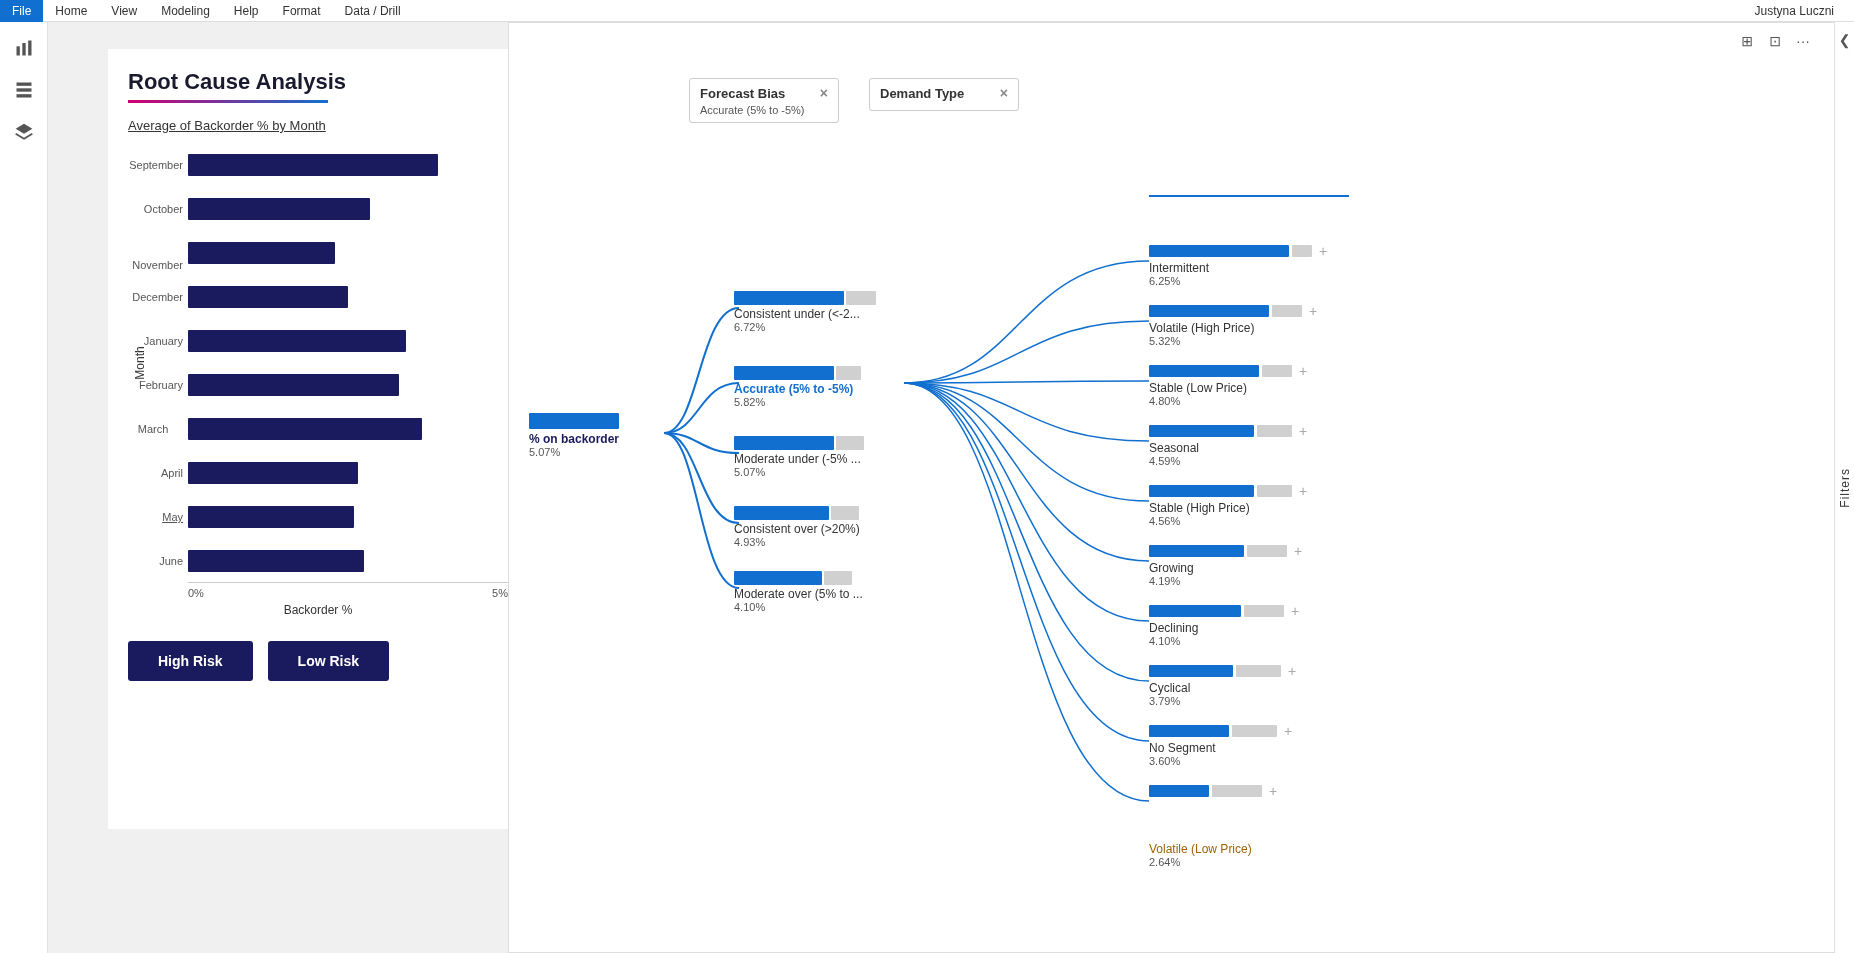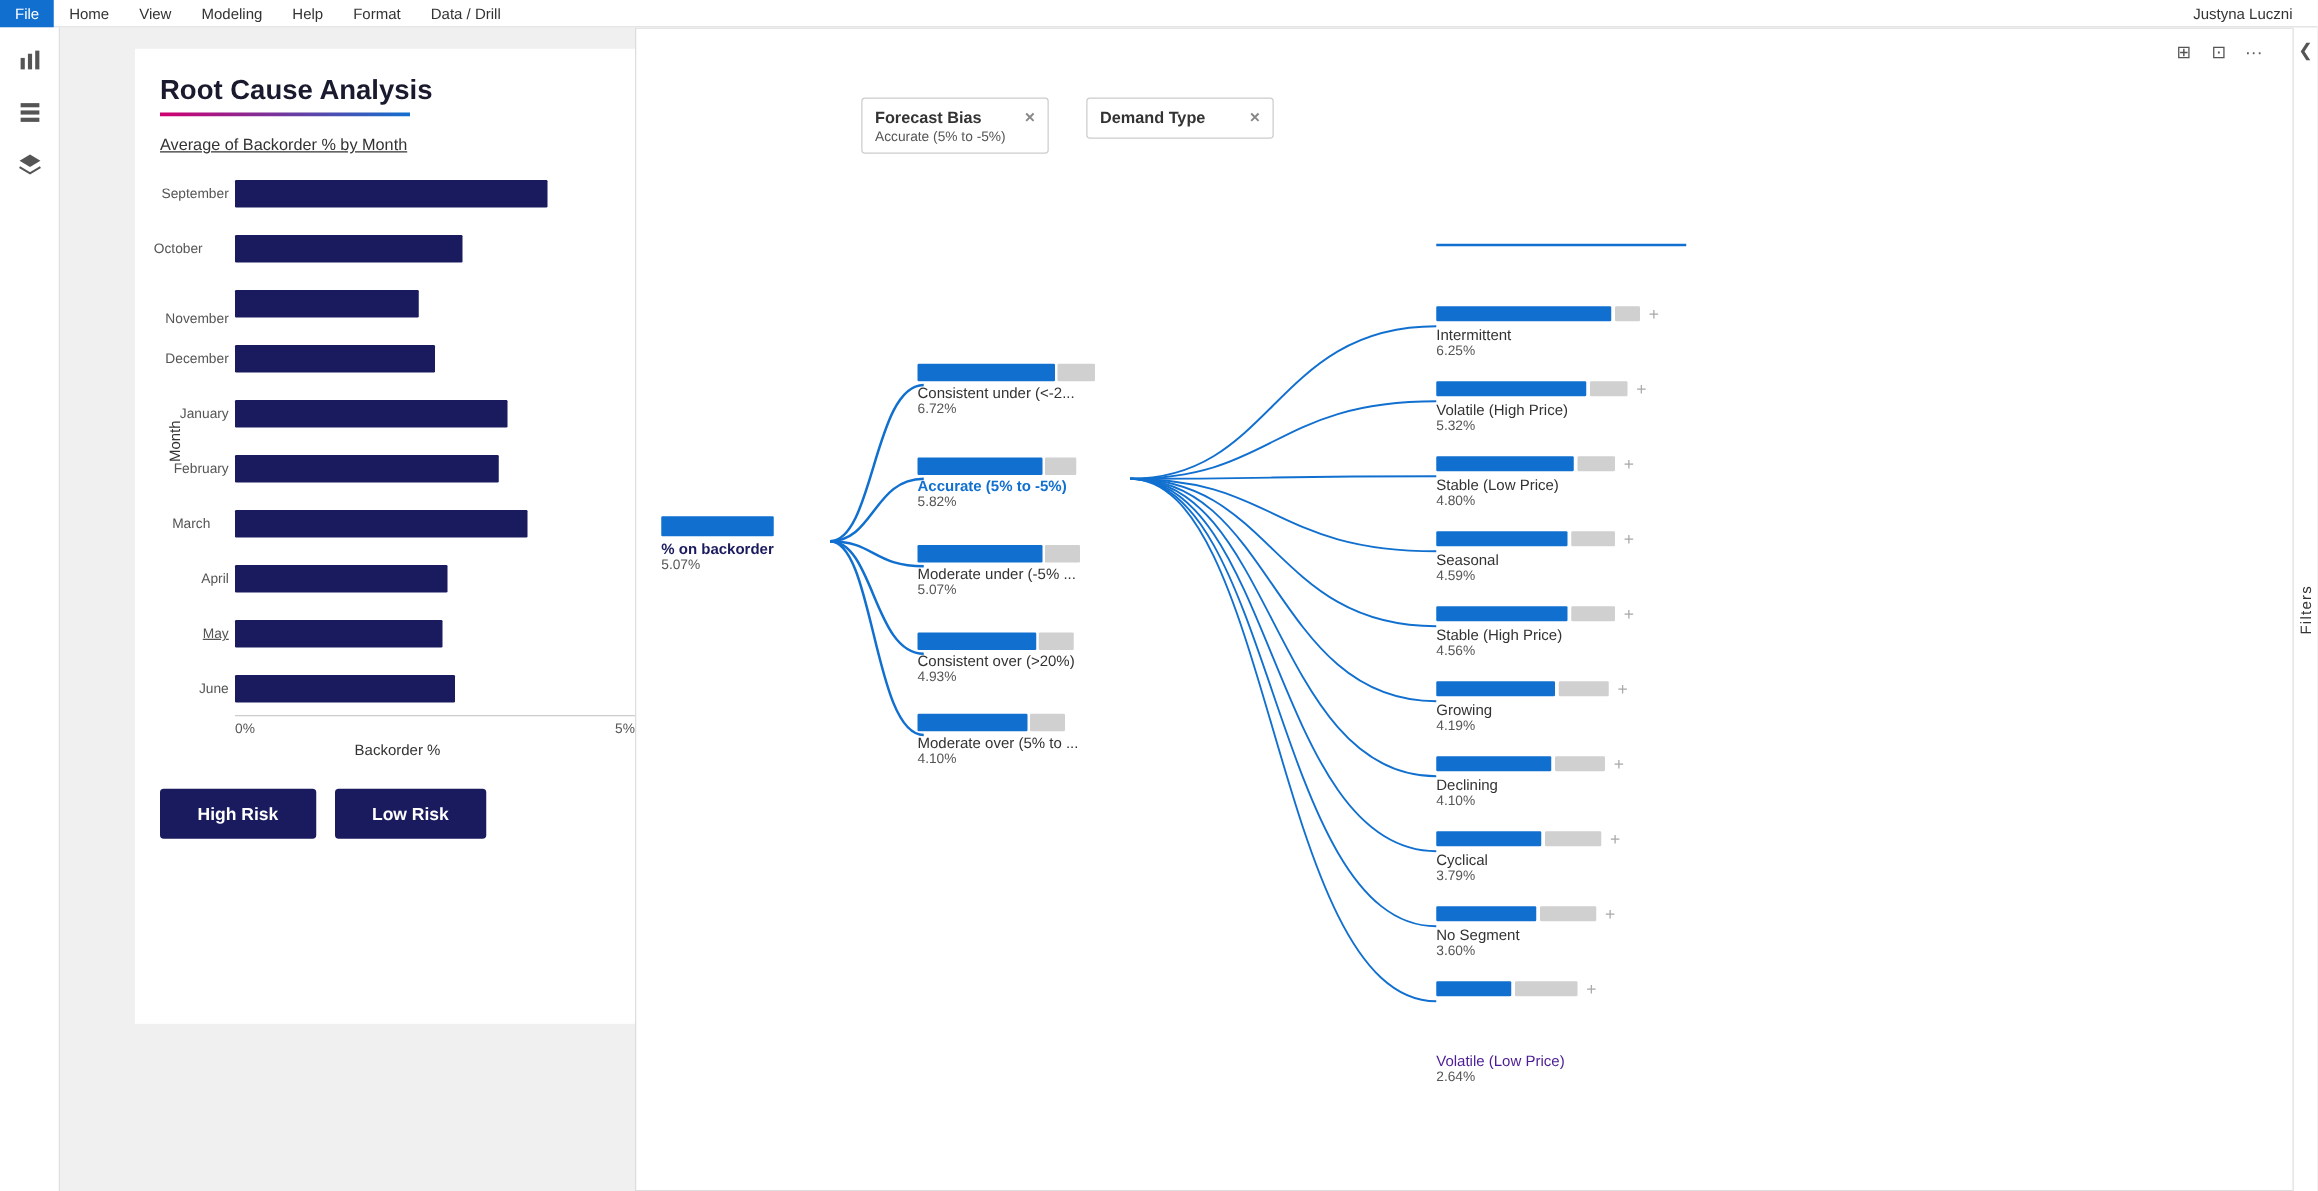--- a/index.html
+++ b/index.html
@@ -64,21 +64,21 @@
       position: absolute; top: 8px; right: 40px;
       display: flex; gap: 6px; align-items: center; z-index: 10;
     }
     .report-toolbar .tb-icon {
       width: 22px; height: 22px; display: flex; align-items: center; justify-content: center;
       cursor: pointer; color: #555; font-size: 14px;
     }
 
     
     .left-panel {
-      position: absolute; left: 60px; top: 17px;
+      position: absolute; left: 60px; top: 27px;
       width: 420px; height: 780px;
       background: #fff;
     }
 
     .panel-title {
       font-size: 22px; font-weight: 600; color: #1a1a2e; padding: 20px 20px 5px 20px;
     }
     .panel-underline {
       height: 3px;
       background: linear-gradient(to right, #d0006f, #1170cf);
@@ -198,21 +198,21 @@
       <div style="position:absolute; left:70px; top:0; right:10px; height:440px; display:flex; flex-direction:column; justify-content:space-around;">
 
         <div class="bar-row">
           <span style="position:absolute;left:-65px;font-size:11px;color:#555;text-align:right;width:60px;">September</span>
           <div style="flex:1;height:22px;background:transparent;position:relative;">
             <div style="height:100%;width:78%;background:#1a1a5e;border-radius:1px;"></div>
           </div>
         </div>
 
         <div class="bar-row">
-          <span style="position:absolute;left:-65px;font-size:11px;color:#555;text-align:left;width:60px;">October</span>
+          <span style="position:absolute;left:-65px;font-size:11px;color:#555;text-align:right;width:60px;">October</span>
           <div style="flex:1;height:22px;background:transparent;">
             <div style="height:100%;width:57%;background:#1a1a5e;border-radius:1px;"></div>
           </div>
         </div>
 
         <div class="bar-row">
           <span style="position:absolute;left:-65px;font-size:11px;color:#555;text-align:right;width:60px;margin-top:24px;">November</span>
           <div style="flex:1;height:22px;background:transparent;">
             <div style="height:100%;width:46%;background:#1a1a5e;border-radius:1px;"></div>
           </div>
@@ -474,21 +474,21 @@
         <div style="font-size:12px;color:#333;">No Segment</div>
         <div style="font-size:11px;color:#555;">3.60%</div>
       </div>
 
       <div style="position:absolute;left:640px;top:640px;">
         <div style="display:flex;align-items:center;gap:3px;margin-bottom:2px;">
           <div style="height:12px;width:60px;background:#1170cf;border-radius:1px;"></div>
           <div style="height:12px;width:50px;background:#d0d0d0;border-radius:1px;"></div>
           <span style="color:#aaa;font-size:14px;cursor:pointer;margin-left:4px;">+</span>
         </div>
-        <div style="font-size:12px;color:#4c1d95;margin-top:43px;">Volatile (Low Price)</div>
+        <div style="font-size:12px;color:#a16207;margin-top:43px;">Volatile (Low Price)</div>
         <div style="font-size:11px;color:#555;">2.64%</div>
       </div>
 
     </div>
 
   </div>
 
   <div class="right-filters">
     <span class="expand-arrow">❮</span>
     <span class="filters-label">Filters</span>

